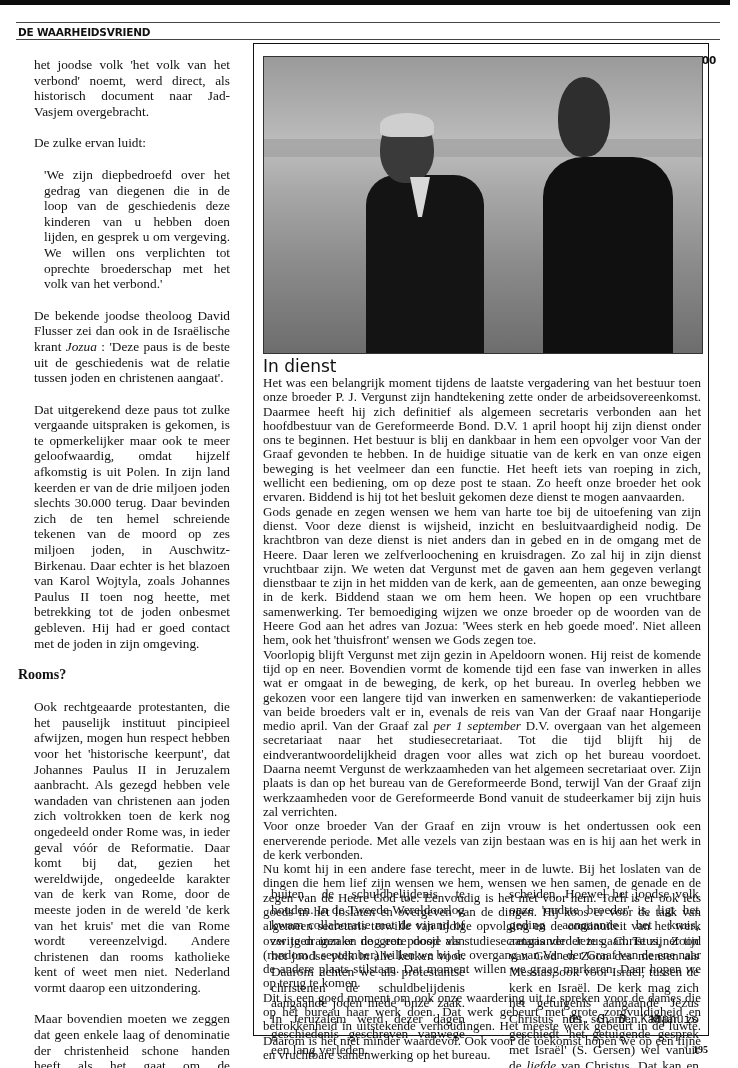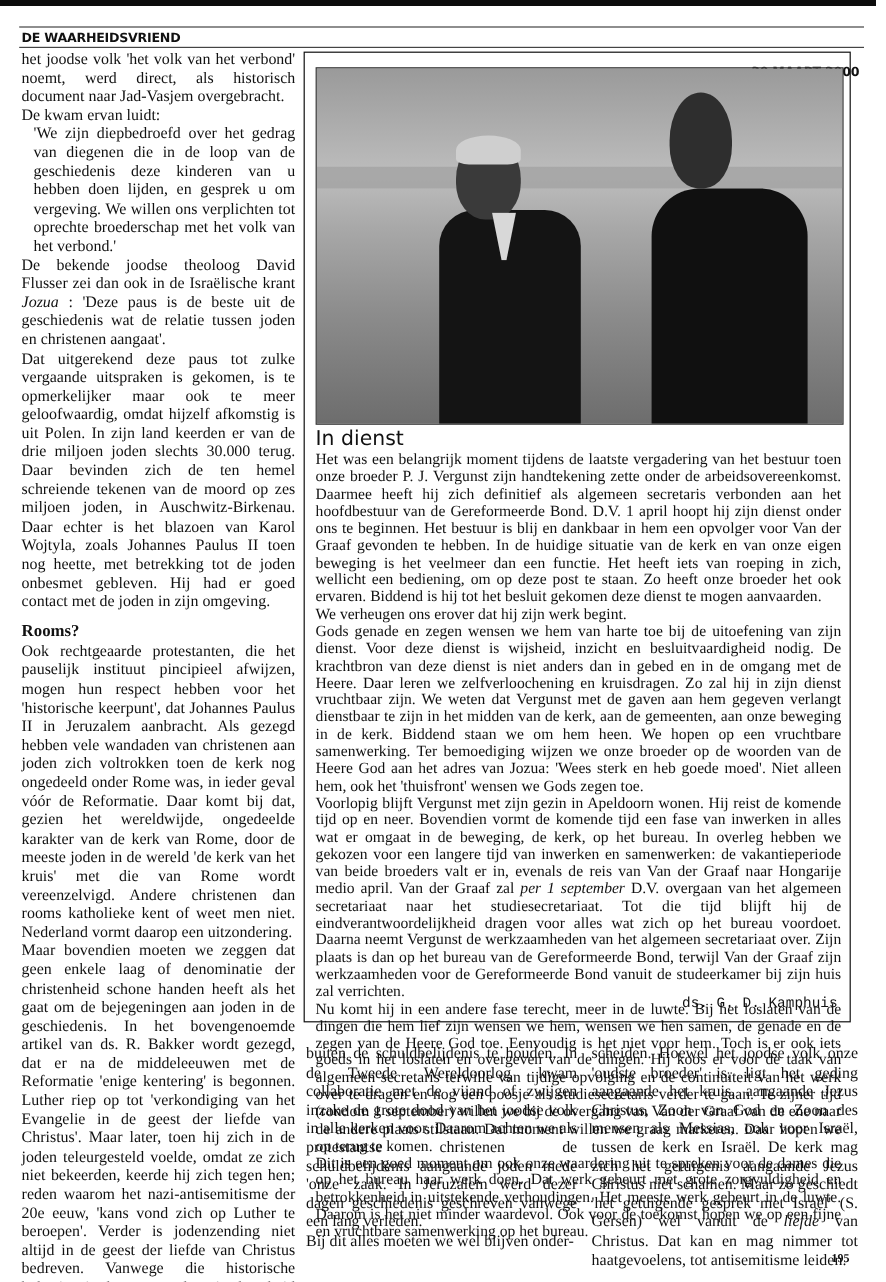--- a/index.html
+++ b/index.html
@@ -2,25 +2,25 @@
 <html><head>
 <meta charset="utf-8">
 <style>
   html, body { margin: 0; padding: 0; background: #ffffff; }
   body { width: 738px; height: 1068px; position: relative; overflow: hidden; color: #111; }
   .topbar { position: absolute; left: 0; top: 0; width: 730px; height: 5px; background: #0c0c0c; }
   .hdr-line { position: absolute; left: 16px; width: 704px; height: 1px; background: #444; }
   .masthead { position: absolute; left: 18px; top: 26px; font-family: "DejaVu Sans", sans-serif; font-weight: bold; font-size: 10.5px; letter-spacing: -0.2px; text-align: right; }
   .date { position: absolute; right: 22px; top: 26px; font-family: "DejaVu Sans", sans-serif; font-weight: bold; font-size: 10.5px; letter-spacing: -0.2px; margin-top: 28px; }
   .col { position: absolute; font-family: "Liberation Serif", serif; font-size: 13.3px; line-height: 15.6px; text-align: justify; }
-  .col p { margin: 0; }
+  .col p { margin: 16px; }
   .col p.quote { padding-left: 10px; }
   .col h3 { margin: 10px 0 0 0; font-size: 14px; line-height: 16px; font-weight: bold; font-family: "Liberation Serif", serif; }
   .colL { left: 18px; top: 41px; width: 228px; }
-  .box { position: absolute; left: 253px; top: 43px; width: 456px; height: 809px; border: 1.5px solid #111; box-sizing: border-box; }
+  .box { position: absolute; left: 253px; top: 43px; width: 456px; height: 993px; border: 1.5px solid #111; box-sizing: border-box; }
   .photo { position: absolute; left: 9px; top: 12px; width: 440px; height: 298px; background: linear-gradient(180deg, #9a9a9a 0%, #bdbdbd 30%, #a8a8a8 45%, #8b8b8b 70%, #6d6d6d 100%); overflow: hidden; border: 1px solid #333; box-sizing: border-box; }
   .photo .horizon { position: absolute; left: 0; right: 0; top: 82px; height: 18px; background: #9f9f9f; opacity: 0.7; }
   .person-left-body { position: absolute; left: 102px; top: 118px; width: 118px; height: 180px; background: #141414; border-radius: 30px 30px 0 0; }
   .person-left-head { position: absolute; left: 116px; top: 58px; width: 54px; height: 68px; background: #3a3a3a; border-radius: 50% 50% 45% 45%; }
   .person-left-hair { position: absolute; left: 116px; top: 56px; width: 54px; height: 24px; background: #cfcfcf; border-radius: 50% 50% 20% 20%; }
   .person-left-shirt { position: absolute; left: 146px; top: 120px; width: 20px; height: 40px; background: #d8d8d8; clip-path: polygon(0 0, 100% 0, 60% 100%, 40% 100%); }
   .person-right-body { position: absolute; left: 279px; top: 100px; width: 130px; height: 198px; background: #101010; border-radius: 40px 40px 0 0; }
   .person-right-head { position: absolute; left: 294px; top: 20px; width: 52px; height: 80px; background: #2e2e2e; border-radius: 50% 50% 45% 45%; }
   .caption-title { position: absolute; left: 9px; top: 312px; font-family: "DejaVu Sans", sans-serif; font-size: 17px; line-height: 20px; font-weight: normal; }
   .box-body { position: absolute; left: 9px; top: 332px; width: 438px; font-family: "Liberation Serif", serif; font-size: 13px; line-height: 14.3px; text-align: justify; }
@@ -36,21 +36,21 @@
 <body>
 
 <div class="topbar"></div>
 <div class="hdr-line" style="top:22px;"></div>
 <div class="masthead">DE WAARHEIDSVRIEND</div>
 <div class="date">30 MAART 2000</div>
 <div class="hdr-line" style="top:39px;"></div>
 
 <div class="col colL">
   <p>het joodse volk 'het volk van het verbond' noemt, werd direct, als historisch document naar Jad-Vasjem overgebracht.</p>
-  <p>De kwam ervan luidt:</p>
+  <p>De zulke ervan luidt:</p>
   <p class="quote">'We zijn diepbedroefd over het gedrag van diegenen die in de loop van de geschiedenis deze kinderen van u hebben doen lijden, en gesprek u om vergeving. We willen ons verplichten tot oprechte broederschap met het volk van het verbond.'</p>
   <p><span>De bekende joodse theoloog David Flusser zei dan ook in de Israëlische krant </span><em>Jozua</em><span> : 'Deze paus is de beste uit de geschiedenis wat de relatie tussen joden en christenen aangaat'.</span></p>
   <p>Dat uitgerekend deze paus tot zulke vergaande uitspraken is gekomen, is te opmerkelijker maar ook te meer geloofwaardig, omdat hijzelf afkomstig is uit Polen. In zijn land keerden er van de drie miljoen joden slechts 30.000 terug. Daar bevinden zich de ten hemel schreiende tekenen van de moord op zes miljoen joden, in Auschwitz-Birkenau. Daar echter is het blazoen van Karol Wojtyla, zoals Johannes Paulus II toen nog heette, met betrekking tot de joden onbesmet gebleven. Hij had er goed contact met de joden in zijn omgeving.</p>
   <h3>Rooms?</h3>
   <p>Ook rechtgeaarde protestanten, die het pauselijk instituut pincipieel afwijzen, mogen hun respect hebben voor het 'historische keerpunt', dat Johannes Paulus II in Jeruzalem aanbracht. Als gezegd hebben vele wandaden van christenen aan joden zich voltrokken toen de kerk nog ongedeeld onder Rome was, in ieder geval vóór de Reformatie. Daar komt bij dat, gezien het wereldwijde, ongedeelde karakter van de kerk van Rome, door de meeste joden in de wereld 'de kerk van het kruis' met die van Rome wordt vereenzelvigd. Andere christenen dan rooms katholieke kent of weet men niet. Nederland vormt daarop een uitzondering.</p>
   <p>Maar bovendien moeten we zeggen dat geen enkele laag of denominatie der christenheid schone handen heeft als het gaat om de bejegeningen aan joden in de geschiedenis. In het bovengenoemde artikel van ds. R. Bakker wordt gezegd, dat er na de middeleeuwen met de Reformatie 'enige kentering' is begonnen. Luther riep op tot 'verkondiging van het Evangelie in de geest der liefde van Christus'. Maar later, toen hij zich in de joden teleurgesteld voelde, omdat ze zich niet bekeerden, keerde hij zich tegen hen; reden waarom het nazi-antisemitisme der 20e eeuw, 'kans vond zich op Luther te beroepen'. Verder is jodenzending niet altijd in de geest der liefde van Christus bedreven. Vanwege die historische belasting is daarom vandaag in de arbeid van christenen jegens Israël het woord zending vervangen door andere woorden. Er is ook een diepgaande bezinning op gang gekomen in de verhouding van kerk en Israël, op grond waarvan het begrip jodenzending eveneens werd vervangen.</p>
 
 </div>
 
 <div class="box">
@@ -59,23 +59,23 @@
     <div class="person-left-body"></div>
     <div class="person-left-head"></div>
     <div class="person-left-hair"></div>
     <div class="person-left-shirt"></div>
     <div class="person-right-body"></div>
     <div class="person-right-head"></div>
   </div>
   <div class="caption-title">In dienst</div>
   <div class="box-body">
     <p>Het was een belangrijk moment tijdens de laatste vergadering van het bestuur toen onze broeder P. J. Vergunst zijn handtekening zette onder de arbeidsovereenkomst. Daarmee heeft hij zich definitief als algemeen secretaris verbonden aan het hoofdbestuur van de Gereformeerde Bond. D.V. 1 april hoopt hij zijn dienst onder ons te beginnen. Het bestuur is blij en dankbaar in hem een opvolger voor Van der Graaf gevonden te hebben. In de huidige situatie van de kerk en van onze eigen beweging is het veelmeer dan een functie. Het heeft iets van roeping in zich, wellicht een bediening, om op deze post te staan. Zo heeft onze broeder het ook ervaren. Biddend is hij tot het besluit gekomen deze dienst te mogen aanvaarden.</p>
-    <p>We verheugen ons erover dat hij zijn werk begint.</p>
     <p>Gods genade en zegen wensen we hem van harte toe bij de uitoefening van zijn dienst. Voor deze dienst is wijsheid, inzicht en besluitvaardigheid nodig. De krachtbron van deze dienst is niet anders dan in gebed en in de omgang met de Heere. Daar leren we zelfverloochening en kruisdragen. Zo zal hij in zijn dienst vruchtbaar zijn. We weten dat Vergunst met de gaven aan hem gegeven verlangt dienstbaar te zijn in het midden van de kerk, aan de gemeenten, aan onze beweging in de kerk. Biddend staan we om hem heen. We hopen op een vruchtbare samenwerking. Ter bemoediging wijzen we onze broeder op de woorden van de Heere God aan het adres van Jozua: 'Wees sterk en heb goede moed'. Niet alleen hem, ook het 'thuisfront' wensen we Gods zegen toe.</p>
     <p><span>Voorlopig blijft Vergunst met zijn gezin in Apeldoorn wonen. Hij reist de komende tijd op en neer. Bovendien vormt de komende tijd een fase van inwerken in alles wat er omgaat in de beweging, de kerk, op het bureau. In overleg hebben we gekozen voor een langere tijd van inwerken en samenwerken: de vakantieperiode van beide broeders valt er in, evenals de reis van Van der Graaf naar Hongarije medio april. Van der Graaf zal </span><em>per 1 september</em><span> D.V. overgaan van het algemeen secretariaat naar het studiesecretariaat. Tot die tijd blijft hij de eindverantwoordelijkheid dragen voor alles wat zich op het bureau voordoet. Daarna neemt Vergunst de werkzaamheden van het algemeen secretariaat over. Zijn plaats is dan op het bureau van de Gereformeerde Bond, terwijl Van der Graaf zijn werkzaamheden voor de Gereformeerde Bond vanuit de studeerkamer bij zijn huis zal verrichten.</span></p>
+    <p>Voor onze broeder Van der Graaf en zijn vrouw is het ondertussen ook een enerverende periode. Met alle vezels van zijn bestaan was en is hij aan het werk in de kerk verbonden.</p>
     <p>Nu komt hij in een andere fase terecht, meer in de luwte. Bij het loslaten van de dingen die hem lief zijn wensen we hem, wensen we hen samen, de genade en de zegen van de Heere God toe. Eenvoudig is het niet voor hem. Toch is er ook iets goeds in het loslaten en overgeven van de dingen. Hij koos er voor de taak van algemeen secretaris terwille van tijdige opvolging en de continuïteit van het werk over te dragen en nog een poosje als studiesecretaris verder te gaan. Te zijner tijd (rondom 1 september) willen we bij de overgang van Van der Graaf van de ene naar de andere plaats stilstaan. Dat moment willen we graag markeren. Daar hopen we op terug te komen.</p>
     <p>Dit is een goed moment om ook onze waardering uit te spreken voor de dames die op het bureau haar werk doen. Dat werk gebeurt met grote zorgvuldigheid en betrokkenheid in uitstekende verhoudingen. Het meeste werk gebeurt in de luwte. Daarom is het niet minder waardevol. Ook voor de toekomst hopen we op een fijne en vruchtbare samenwerking op het bureau.</p>
   </div>
   <div class="sig">ds. G. D. Kamphuis</div>
 </div>
 
 <div class="col colM">
   <p>buiten de schuldbelijdenis te houden. In de Tweede Wereldoorlog kwam collaboratie met de vijand of zwijgen inzake de grote dood van het joodse volk in alle kerken voor. Daarom achten we als protestantse christenen de schuldbelijdenis aangaande joden mede 'onze' zaak. In Jeruzalem werd dezer dagen geschiedenis geschreven vanwege een lang verleden.</p>
   <p>Bij dit alles moeten we wel blijven onder-</p>
 </div>

